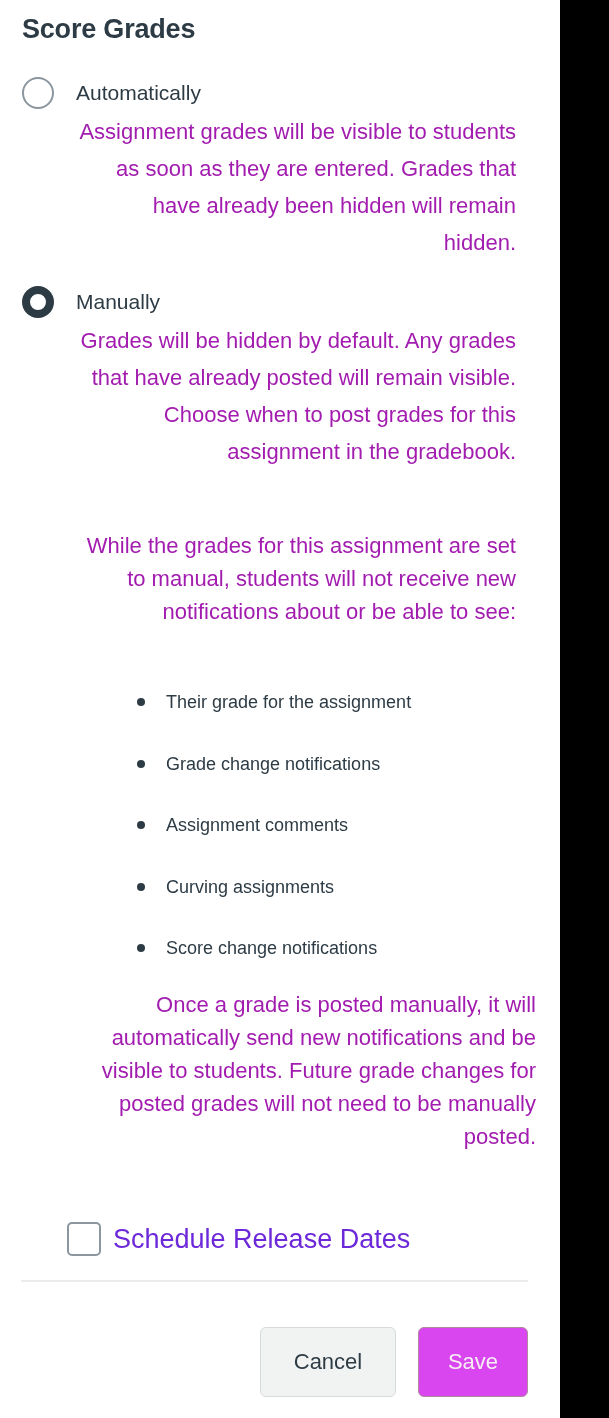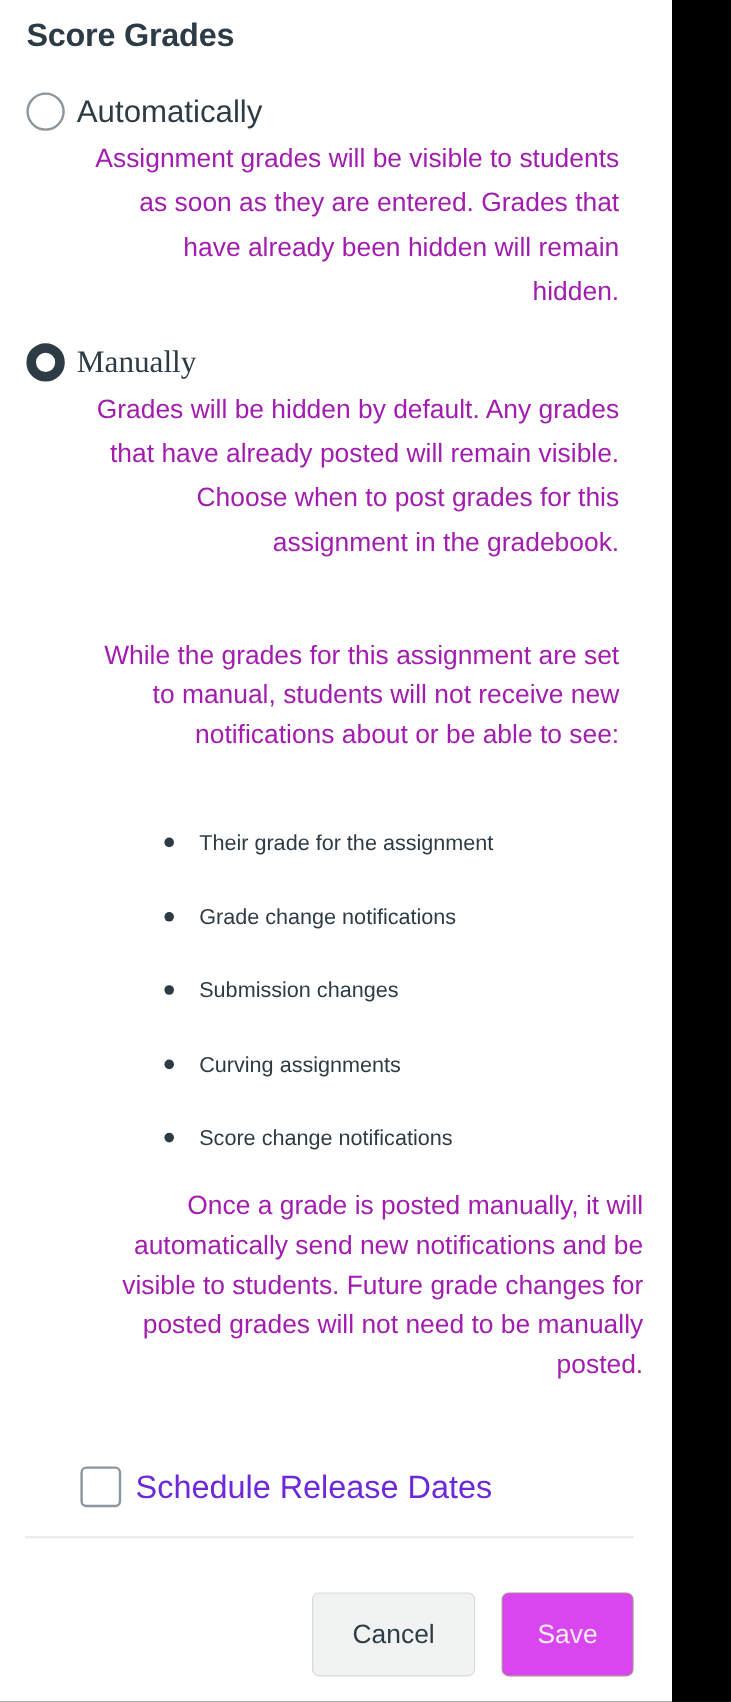--- a/index.html
+++ b/index.html
@@ -55,22 +55,22 @@
       background: #fff;
       flex: 0 0 auto;
     }
     .radio.unchecked {
       border: 2px solid #8b969e;
     }
     .radio.checked {
       border: 8px solid #2d3b45;
     }
     .radio-label {
-      margin-left: 10px;
-      font-size: 26px;
+      margin-left: 22px;
+      font-size: 21px;
       color: #2d3b45;
     }
     .desc {
       position: absolute;
       left: 76px;
       width: 440px;
       font-size: 22px;
       line-height: 37px;
       color: #a21caf;
       margin: 0;
@@ -168,40 +168,40 @@
 <div class="panel">
 
   <div class="title">Score Grades</div>
 
   <div class="radio-row" style="top:77px;">
     <span class="radio unchecked"></span>
     <span class="radio-label">Automatically</span>
   </div>
   <p class="desc" style="top:113px;">Assignment grades will be visible to students as soon as they are entered. Grades that have already been hidden will remain hidden.</p>
 
-  <div class="radio-row" style="top:286px;font-family:Liberation Serif, serif;">
+  <div class="radio-row" style="top:286px;">
     <span class="radio checked"></span>
     <span class="radio-label">Manually</span>
   </div>
   <p class="desc" style="top:322px;">Grades will be hidden by default. Any grades that have already posted will remain visible. Choose when to post grades for this assignment in the gradebook.</p>
 
   <p class="desc tight" style="top:529px;">While the grades for this assignment are set to manual, students will not receive new notifications about or be able to see:</p>
 
   <ul class="bullets">
     <li>
       <span class="dot"></span>
       <span>Their grade for the assignment</span>
     </li>
     <li>
       <span class="dot"></span>
       <span>Grade change notifications</span>
     </li>
     <li>
       <span class="dot"></span>
-      <span>Submission changes</span>
+      <span>Assignment comments</span>
     </li>
     <li>
       <span class="dot"></span>
       <span>Curving assignments</span>
     </li>
     <li>
       <span class="dot"></span>
       <span>Score change notifications</span>
     </li>
   </ul>

